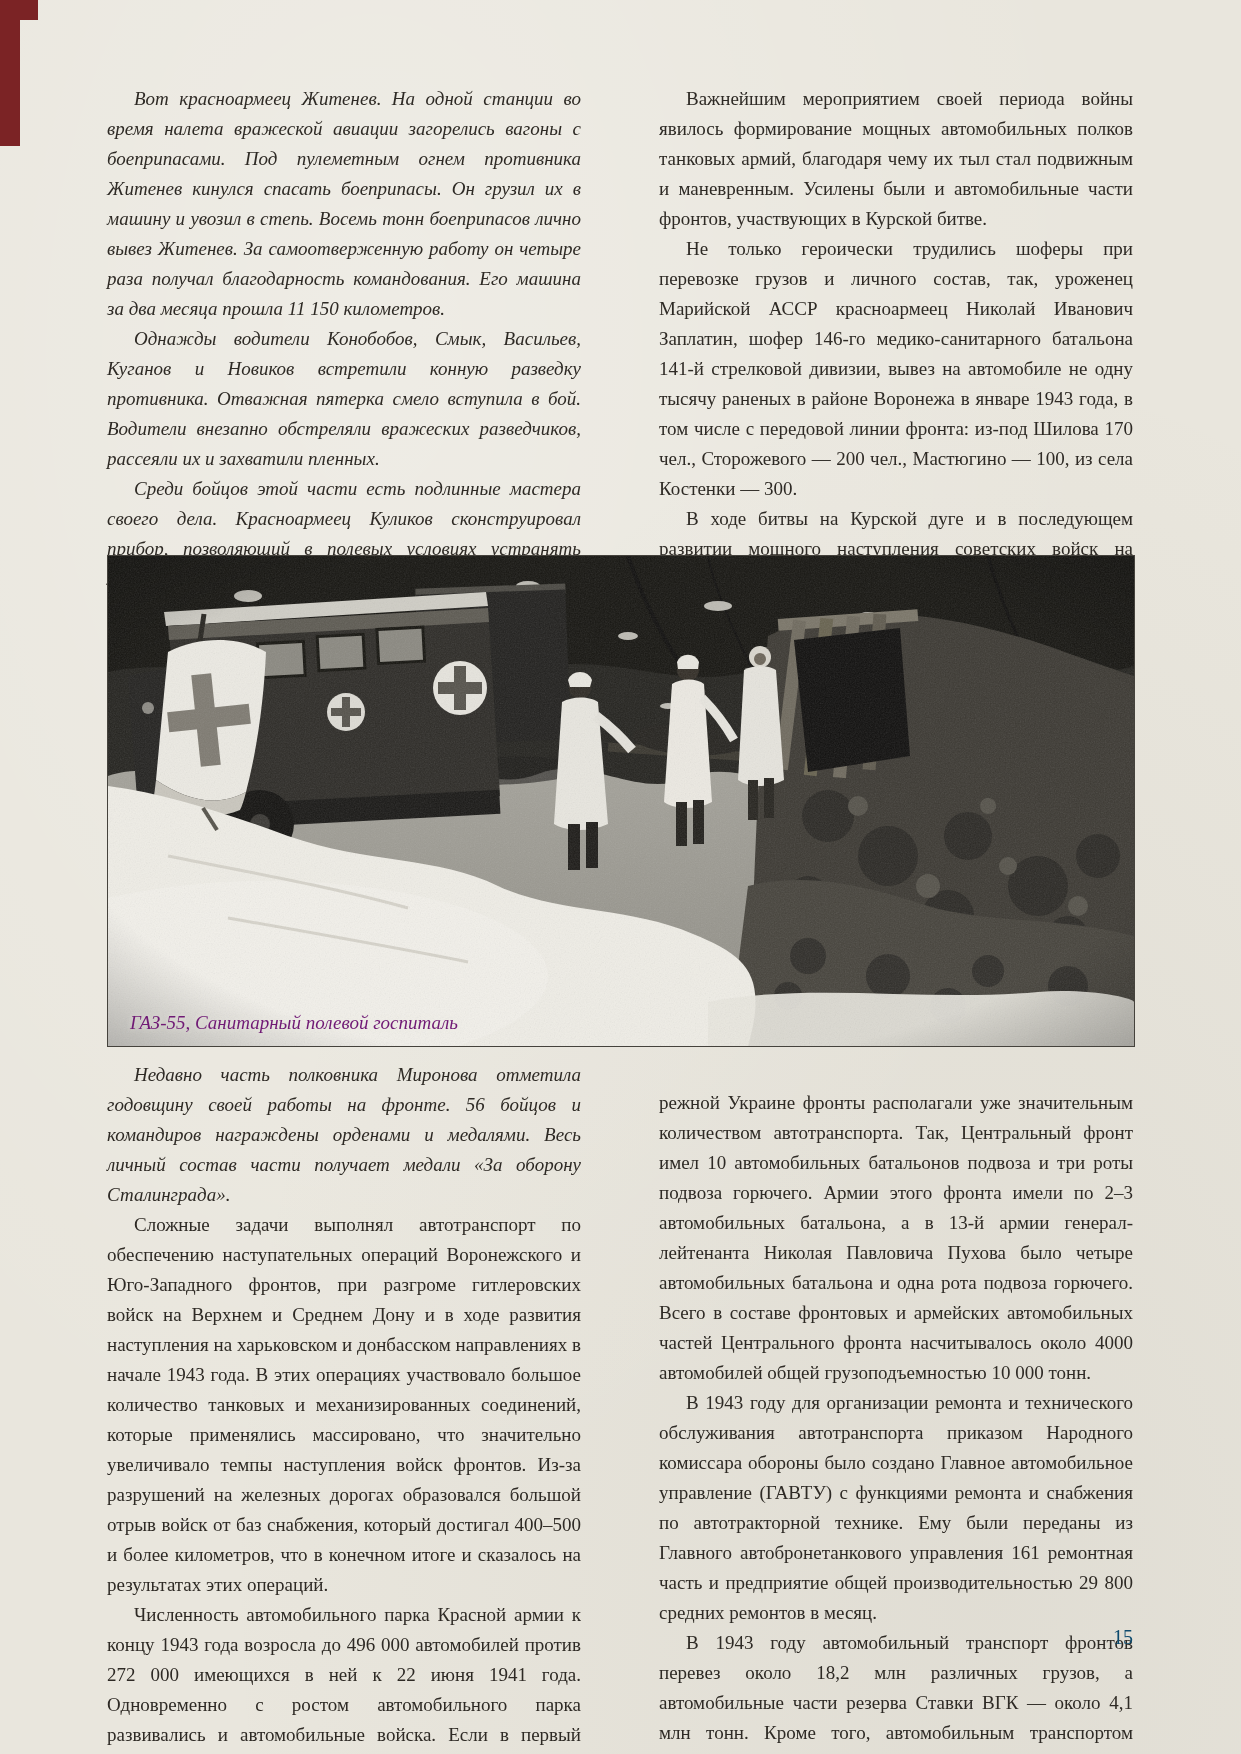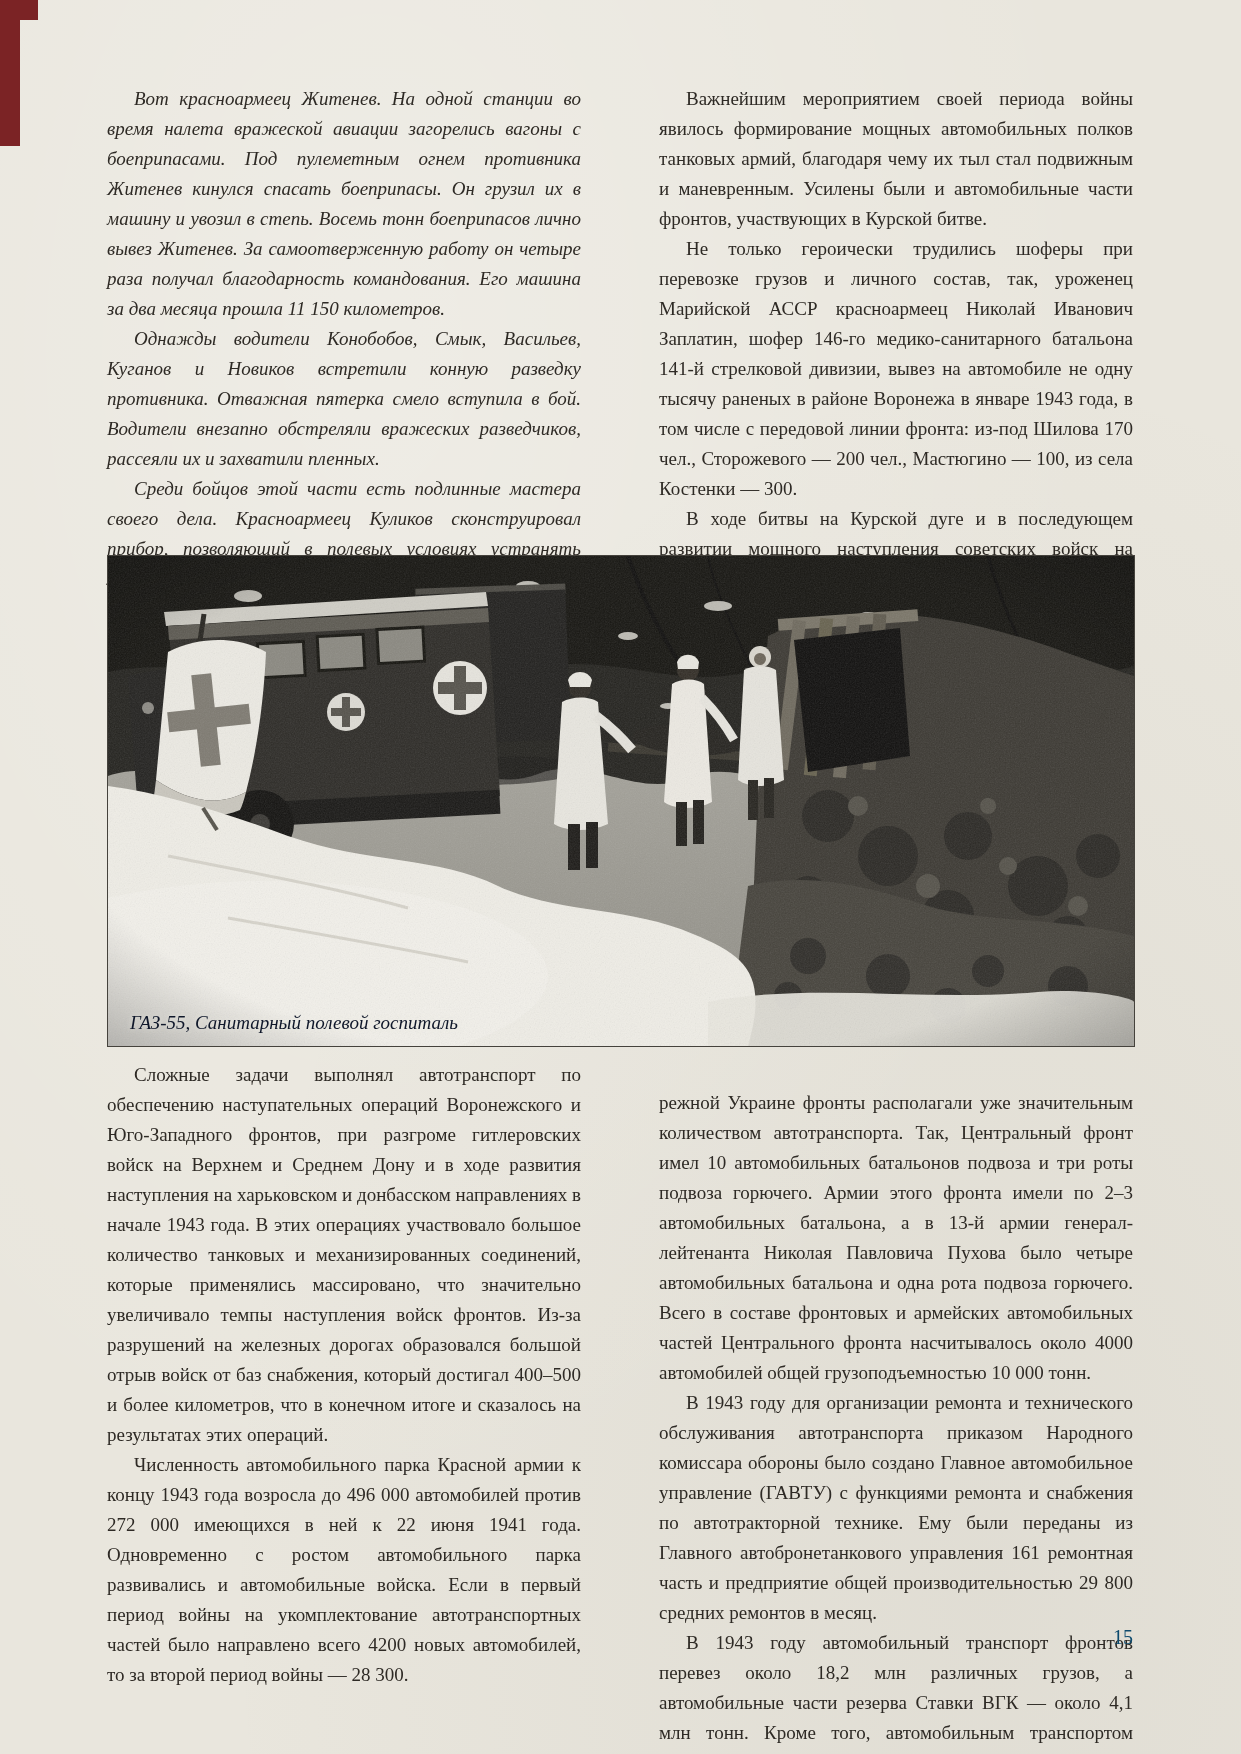--- a/index.html
+++ b/index.html
@@ -32,21 +32,21 @@
   .col-left-bot {left:107px; top:1060px;}
   .col-right-bot{left:659px; top:1060px;margin-top:28px;}
   .photo{
     position:absolute;left:107px;top:555px;width:1026px;height:490px;
     border:1px solid #45423c;box-sizing:content-box;
     background:#a7a59e;overflow:hidden;
   }
   .photo svg{position:absolute;left:0;top:0;width:100%;height:100%;display:block;}
   .photo-caption{
     position:absolute;left:22px;bottom:12px;
-    font-style:italic;font-size:19px;color:#0f172a;
+    font-style:italic;font-size:19px;color:#701a75;
     text-shadow:0 0 6px rgba(240,238,230,0.9);
   }
   .page-number{
     position:absolute;left:1033px;top:1626px;width:100px;
     text-align:right;font-size:20px;color:#0c4a6e;
   }
 </style>
 </head>
 <body>
 
@@ -230,20 +230,21 @@
       <path d="M95,252 l14,22" stroke="#55524a" stroke-width="4" fill="none"></path>
     </g>
 
     <rect x="0" y="0" width="1026" height="490" fill="url(#g-vign)"></rect>
     <rect x="0" y="0" width="1026" height="490" fill="#888888" filter="url(#grain)"></rect>
   </svg>
   <div class="photo-caption">ГАЗ-55, Санитарный полевой госпиталь</div>
 </div>
 
 <div class="col col-left-bot">
+  <p class="italic">Недавно часть полковника Миронова отметила годовщину своей работы на фронте. 56 бойцов и командиров награждены орденами и медалями. Весь личный состав части получает медали «За оборону Сталинграда».</p>
   <p>Сложные задачи выполнял автотранспорт по обеспечению наступательных операций Воронежского и Юго-Западного фронтов, при разгроме гитлеровских войск на Верхнем и Среднем Дону и в ходе развития наступления на харьковском и донбасском направлениях в начале 1943 года. В этих операциях участвовало большое количество танковых и механизированных соединений, которые применялись массировано, что значительно увеличивало темпы наступления войск фронтов. Из-за разрушений на железных дорогах образовался большой отрыв войск от баз снабжения, который достигал 400–500 и более километров, что в конечном итоге и сказалось на результатах этих операций.</p>
   <p>Численность автомобильного парка Красной армии к концу 1943 года возросла до 496 000 автомобилей против 272 000 имеющихся в ней к 22 июня 1941 года. Одновременно с ростом автомобильного парка развивались и автомобильные войска. Если в первый период войны на укомплектование автотранспортных частей было направлено всего 4200 новых автомобилей, то за второй период войны — 28 300.</p>
 </div>
 
 <div class="col col-right-bot">
   <p class="noindent">режной Украине фронты располагали уже значительным количеством автотранспорта. Так, Центральный фронт имел 10 автомобильных батальонов подвоза и три роты подвоза горючего. Армии этого фронта имели по 2–3 автомобильных батальона, а в 13-й армии генерал-лейтенанта Николая Павловича Пухова было четыре автомобильных батальона и одна рота подвоза горючего. Всего в составе фронтовых и армейских автомобильных частей Центрального фронта насчитывалось около 4000 автомобилей общей грузоподъемностью 10 000 тонн.</p>
   <p>В 1943 году для организации ремонта и технического обслуживания автотранспорта приказом Народного комиссара обороны было создано Главное автомобильное управление (ГАВТУ) с функциями ремонта и снабжения по автотракторной технике. Ему были переданы из Главного автобронетанкового управления 161 ремонтная часть и предприятие общей производительностью 29 800 средних ремонтов в месяц.</p>
   <p>В 1943 году автомобильный транспорт фронтов перевез около 18,2 млн различных грузов, а автомобильные части резерва Ставки ВГК — около 4,1 млн тонн. Кроме того, автомобильным транспортом Красной армии для народного хозяйства было перевезено около 3 млн тонн различных грузов.</p>
 </div>
 

